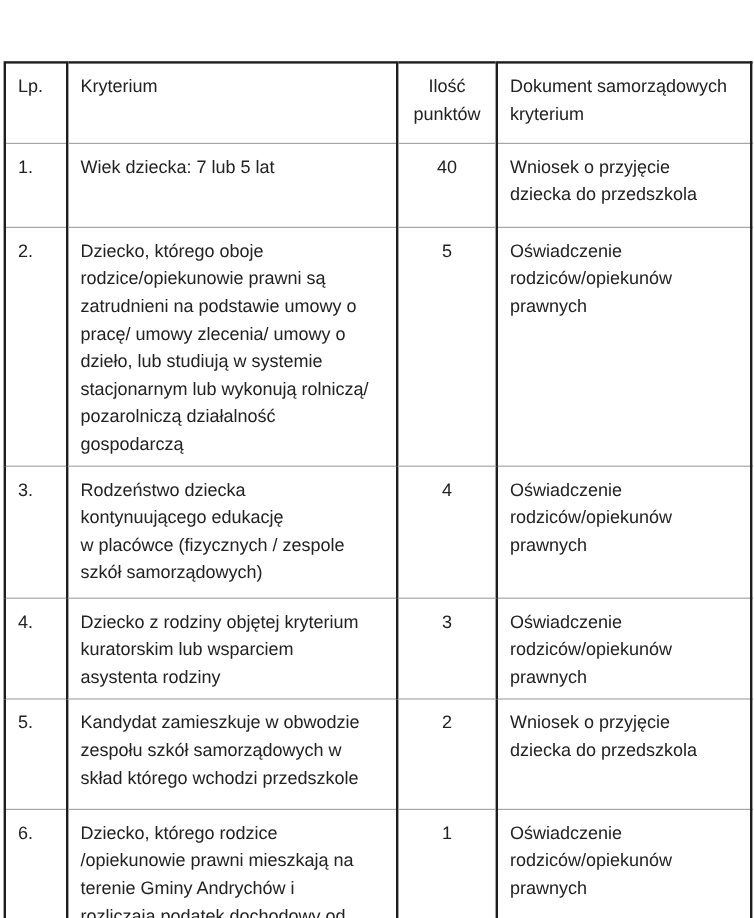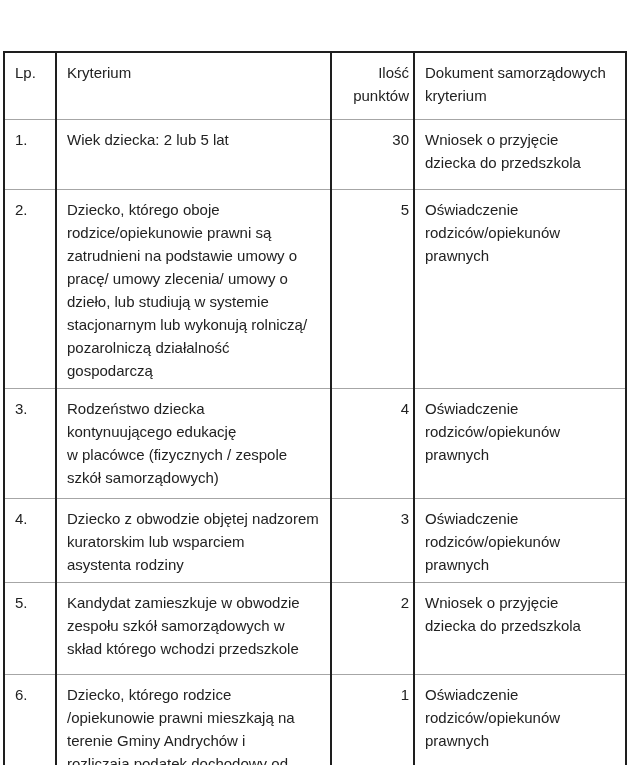--- a/index.html
+++ b/index.html
@@ -29,21 +29,21 @@
     border-top: 1px solid #a6a6a6;
     vertical-align: top;
     padding: 8px 4px 6px 10px;
     font-size: 15px;
     line-height: 23px;
     color: #222222;
     white-space: pre-line;
     overflow: hidden;
   }
   table.criteria td.pts {
-    text-align: right;
+    text-align: center;
     padding-left: 4px;
     padding-right: 4px;
   }
   col.c-lp  { width: 52px; }
   col.c-kr  { width: 275px; }
   col.c-pt  { width: 83px; }
   col.c-doc { width: 212px; }
 </style>
 </head>
 <body>
@@ -60,22 +60,22 @@
       <tr style="height:67px">
         <td>Lp.</td>
         <td>Kryterium</td>
         <td class="pts">Ilość
 punktów</td>
         <td>Dokument samorządowych
 kryterium</td>
       </tr>
       <tr style="height:70px">
         <td>1.</td>
-        <td>Wiek dziecka: 2 lub 5 lat</td>
-        <td class="pts">30</td>
+        <td>Wiek dziecka: 7 lub 5 lat</td>
+        <td class="pts">40</td>
         <td>Wniosek o przyjęcie
 dziecka do przedszkola</td>
       </tr>
       <tr style="height:191px">
         <td>2.</td>
         <td>Dziecko, którego oboje
 rodzice/opiekunowie prawni są
 zatrudnieni na podstawie umowy o
 pracę/ umowy zlecenia/ umowy o
 dzieło, lub studiują w systemie
@@ -93,21 +93,21 @@
 kontynuującego edukację
 w placówce (fizycznych / zespole
 szkół samorządowych)</td>
         <td class="pts">4</td>
         <td>Oświadczenie
 rodziców/opiekunów
 prawnych</td>
       </tr>
       <tr style="height:76px">
         <td>4.</td>
-        <td>Dziecko z obwodzie objętej nadzorem
+        <td>Dziecko z rodziny objętej kryterium
 kuratorskim lub wsparciem
 asystenta rodziny</td>
         <td class="pts">3</td>
         <td>Oświadczenie
 rodziców/opiekunów
 prawnych</td>
       </tr>
       <tr style="height:92px">
         <td>5.</td>
         <td>Kandydat zamieszkuje w obwodzie

